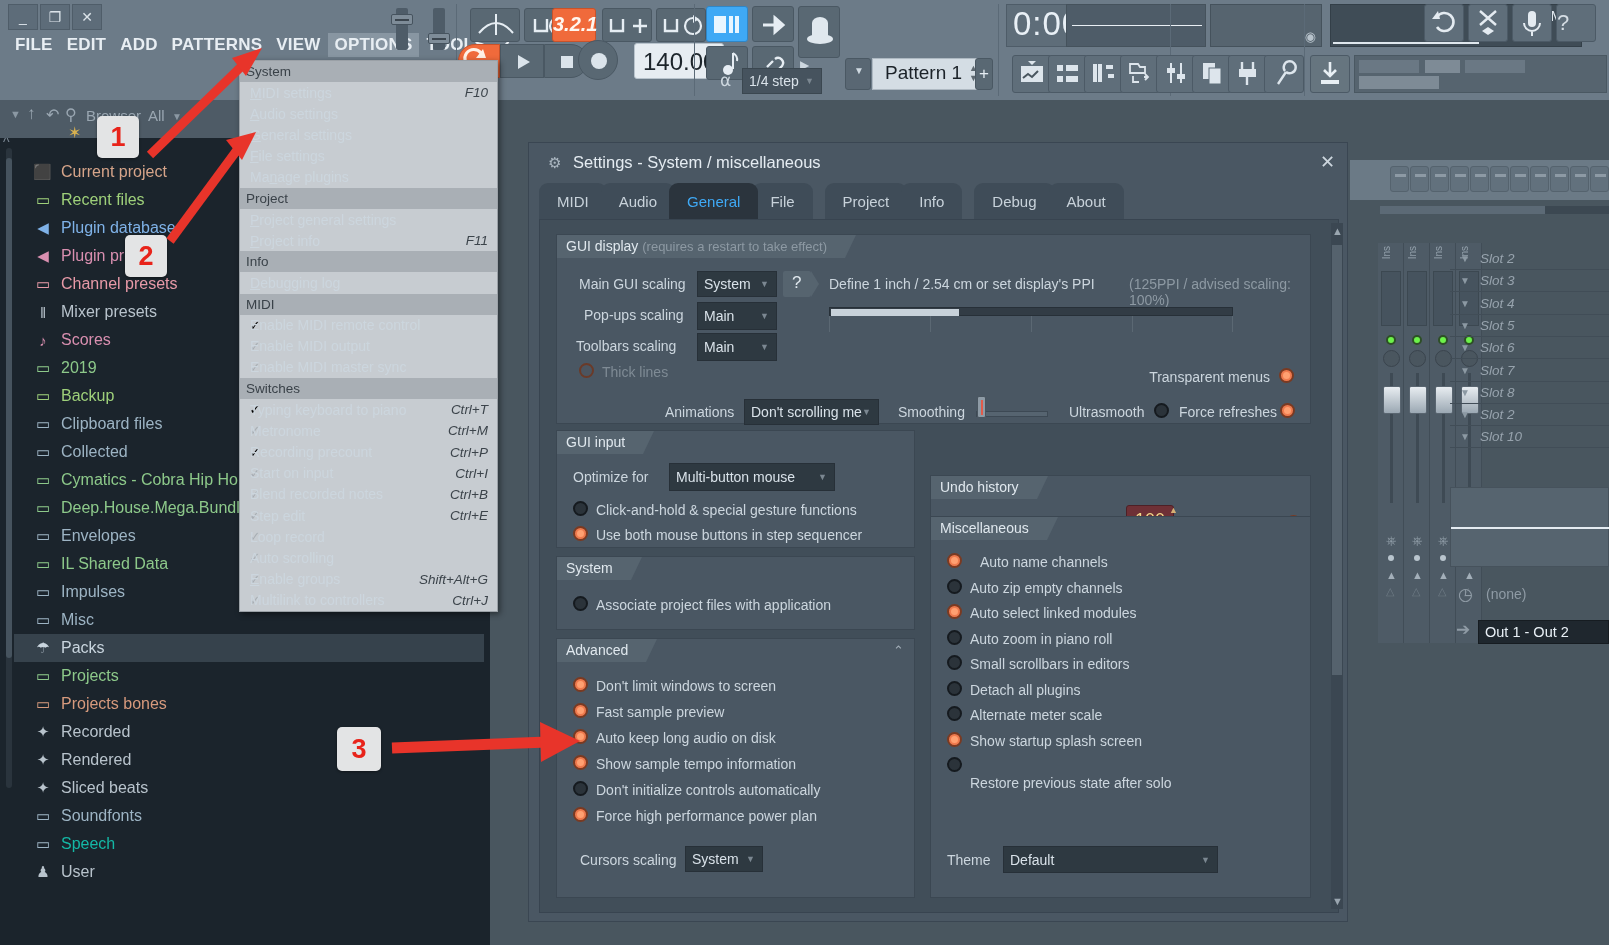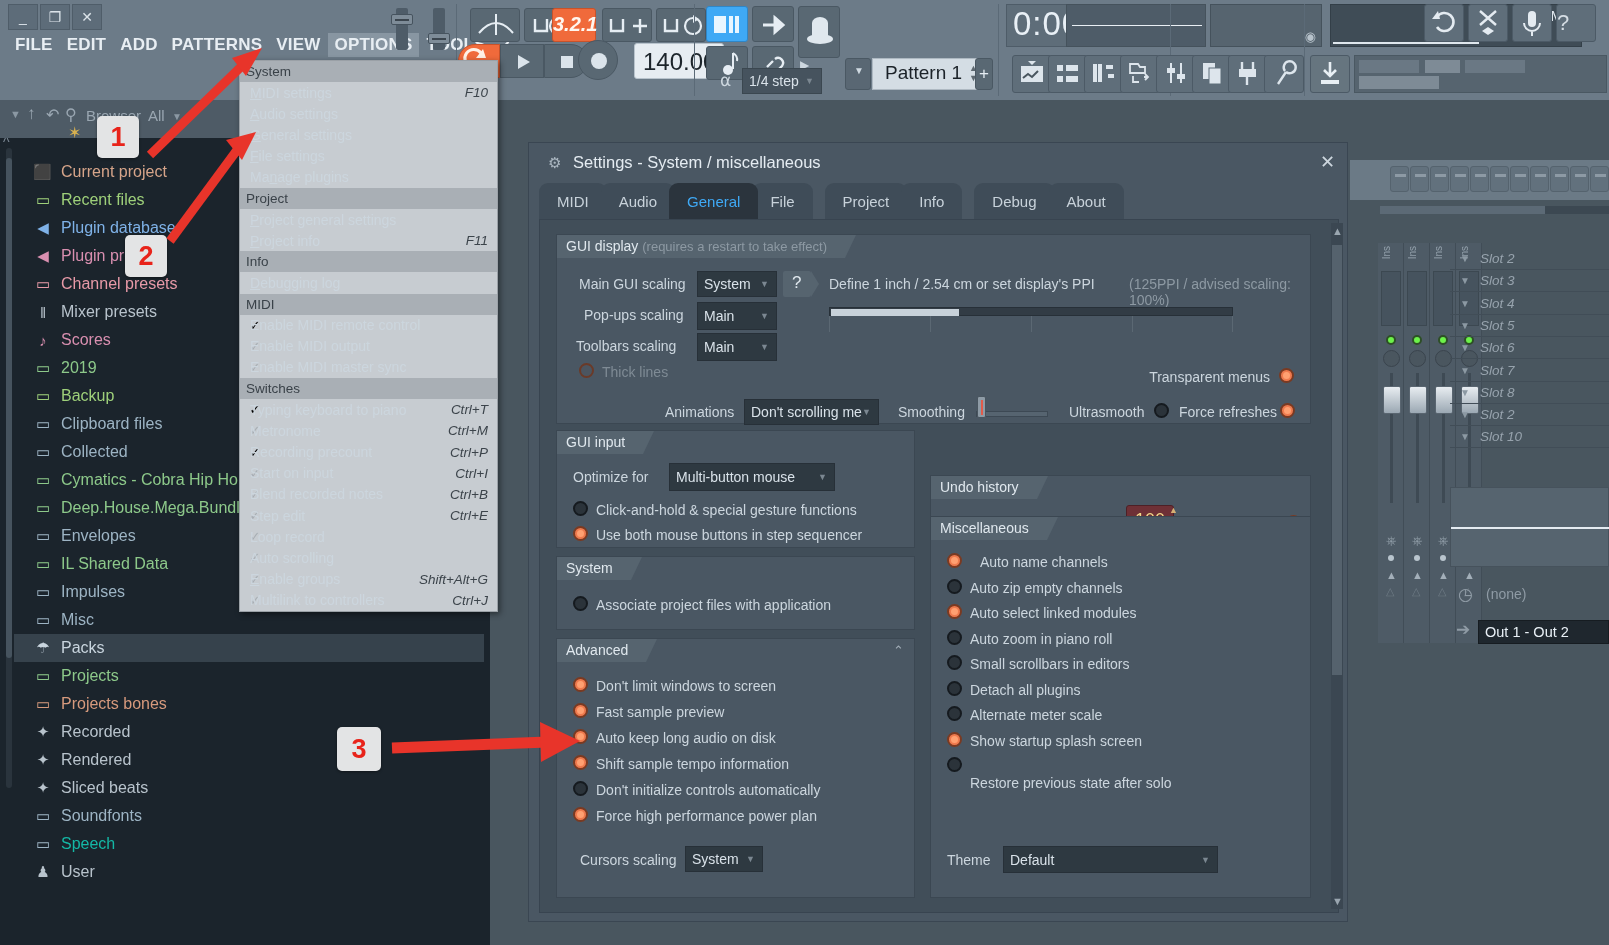--- a/index.html
+++ b/index.html
@@ -867,21 +867,21 @@
       <div class="panel-title">Advanced</div>
       <span style="position:absolute; right:10px; top:4px; color:#9fabb5; font-size:13px;">⌃</span>
       <div id="advanced-opts">
           <div class="radio on" style="left: 16px; top: 38px;"></div>
           <div class="optrow" style="left: 39px; top: 39px;">Don't limit windows to screen</div>
           <div class="radio on" style="left: 16px; top: 64px;"></div>
           <div class="optrow" style="left: 39px; top: 65px;">Fast sample preview</div>
           <div class="radio on" style="left: 16px; top: 90px;"></div>
           <div class="optrow" style="left: 39px; top: 91px;">Auto keep long audio on disk</div>
           <div class="radio on" style="left: 16px; top: 116px;"></div>
-          <div class="optrow" style="left: 39px; top: 117px;">Shift sample tempo information</div>
+          <div class="optrow" style="left: 39px; top: 117px;">Show sample tempo information</div>
           <div class="radio off" style="left: 16px; top: 142px;"></div>
           <div class="optrow" style="left: 39px; top: 143px;">Don't initialize controls automatically</div>
           <div class="radio on" style="left: 16px; top: 168px;"></div>
           <div class="optrow" style="left: 39px; top: 169px;">Force high performance power plan</div>
         </div>
       <span class="lbl" style="left:23px; top:213px;">Cursors scaling</span>
       <div class="dd" style="left:128px; top:207px; width:78px; height:26px;">
         <span>System</span>
         <span class="caret">▼</span>
       </div>

